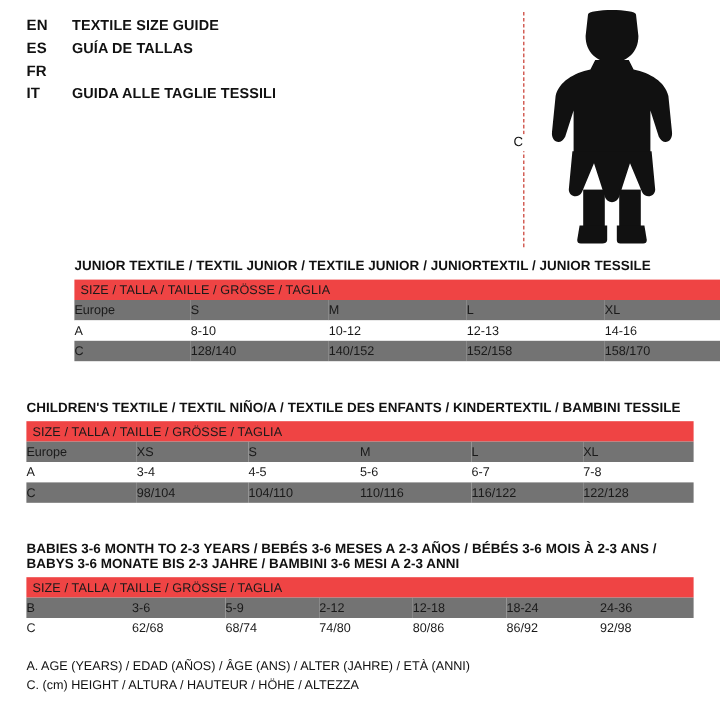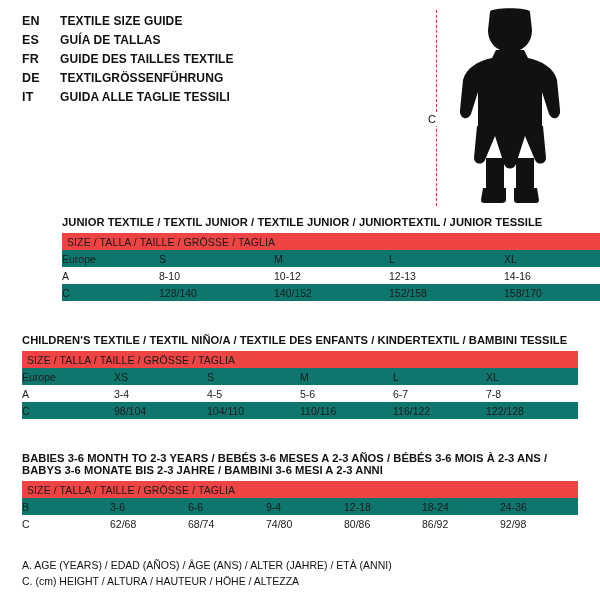--- a/index.html
+++ b/index.html
@@ -106,34 +106,34 @@
     background: #ef4444;
     color: #ffffff;
     font-size: 10.5px;
     font-weight: normal;
     letter-spacing: 0.1px;
   }
   .hdr-row td.first {
     padding-left: 5px;
   }
   .sub-row td {
-    background: #0f766e;
+    background: #737373;
   }
   .plain-row td {
     background: #ffffff;
   }
   td.first {
     padding-left: 5px;
   }
 
   
   .legend {
     position: absolute;
     left: 22px;
-    bottom: 11px;
+    bottom: 21px;
     width: 560px;
   }
   .legend div {
     font-size: 10.5px;
     line-height: 16px;
     color: #111;
   }
 
   .block {
     position: absolute;
@@ -150,25 +150,20 @@
     <div class="langrow">
       <span class="langcode">EN</span>
       <span class="langtitle">TEXTILE SIZE GUIDE</span>
     </div>
     <div class="langrow">
       <span class="langcode">ES</span>
       <span class="langtitle">GUÍA DE TALLAS</span>
     </div>
     <div class="langrow">
       <span class="langcode">FR</span>
-      <span class="langtitle">GUIDE DES TAILLES TEXTILE</span>
-    </div>
-    <div class="langrow">
-      <span class="langcode">DE</span>
-      <span class="langtitle">TEXTILGRÖSSENFÜHRUNG</span>
     </div>
     <div class="langrow">
       <span class="langcode">IT</span>
       <span class="langtitle">GUIDA ALLE TAGLIE TESSILI</span>
     </div>
   </div>
 
   <div class="figure-area">
     <div class="dashline"></div>
     <div class="c-label">C</div>
@@ -284,22 +279,22 @@
           <col style="width:78px">
           <col style="width:78px">
       </colgroup>
       <tbody>
         <tr class="hdr-row">
           <td class="first" colspan="7">SIZE / TALLA / TAILLE / GRÖSSE / TAGLIA</td>
         </tr>
         <tr class="sub-row">
           <td class="first">B</td>
           <td>3-6</td>
-          <td>6-6</td>
-          <td>9-4</td>
+          <td>5-9</td>
+          <td>2-12</td>
           <td>12-18</td>
           <td>18-24</td>
           <td>24-36</td>
         </tr>
         <tr class="plain-row">
           <td class="first">C</td>
           <td>62/68</td>
           <td>68/74</td>
           <td>74/80</td>
           <td>80/86</td>

